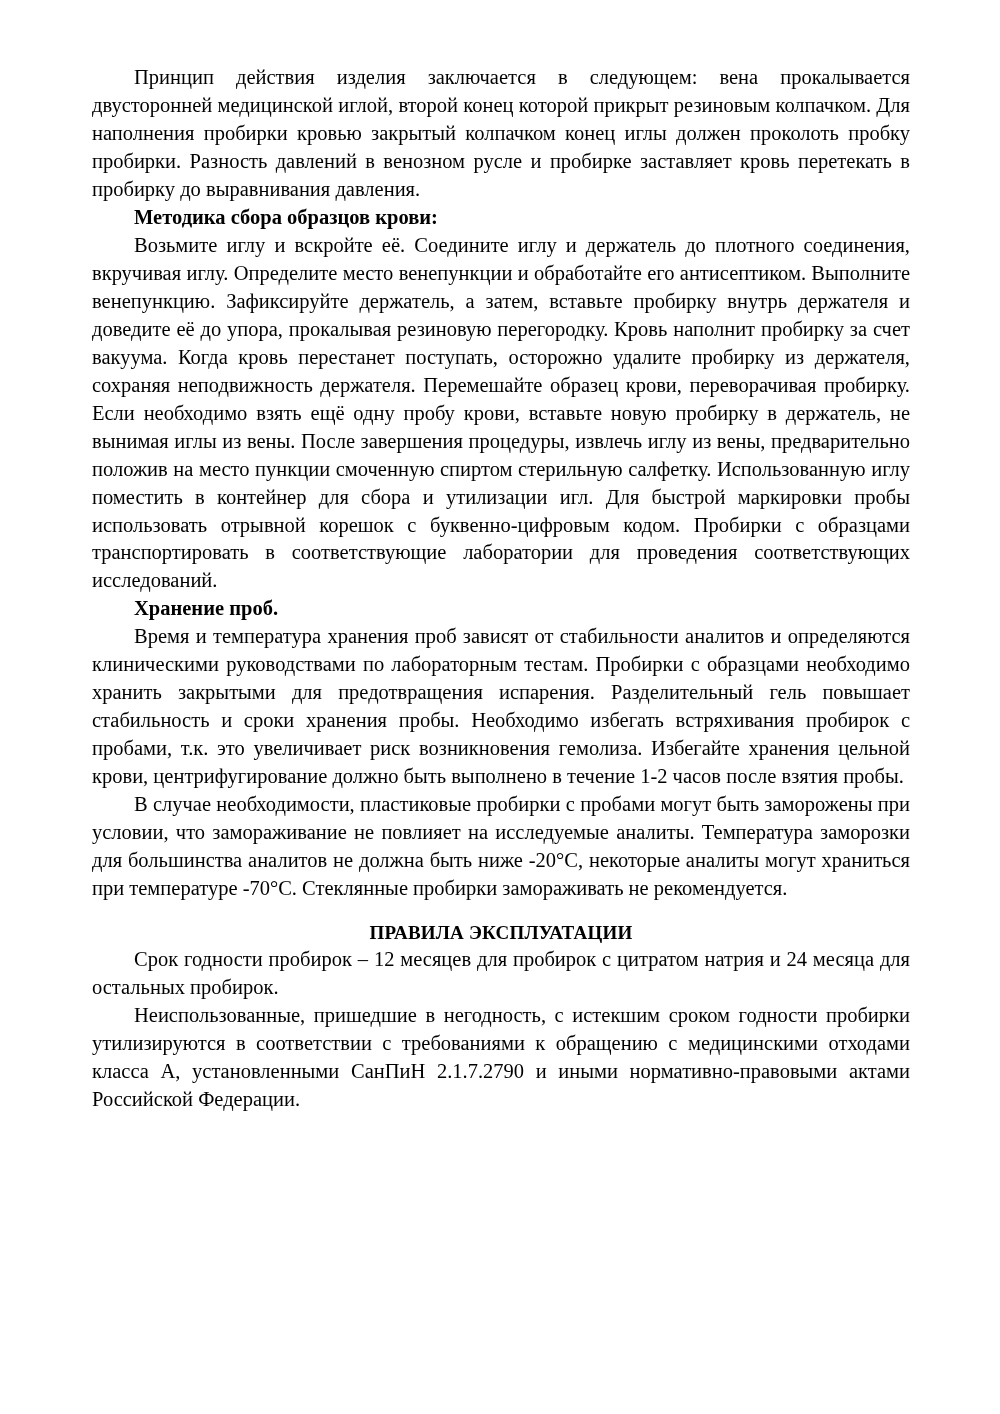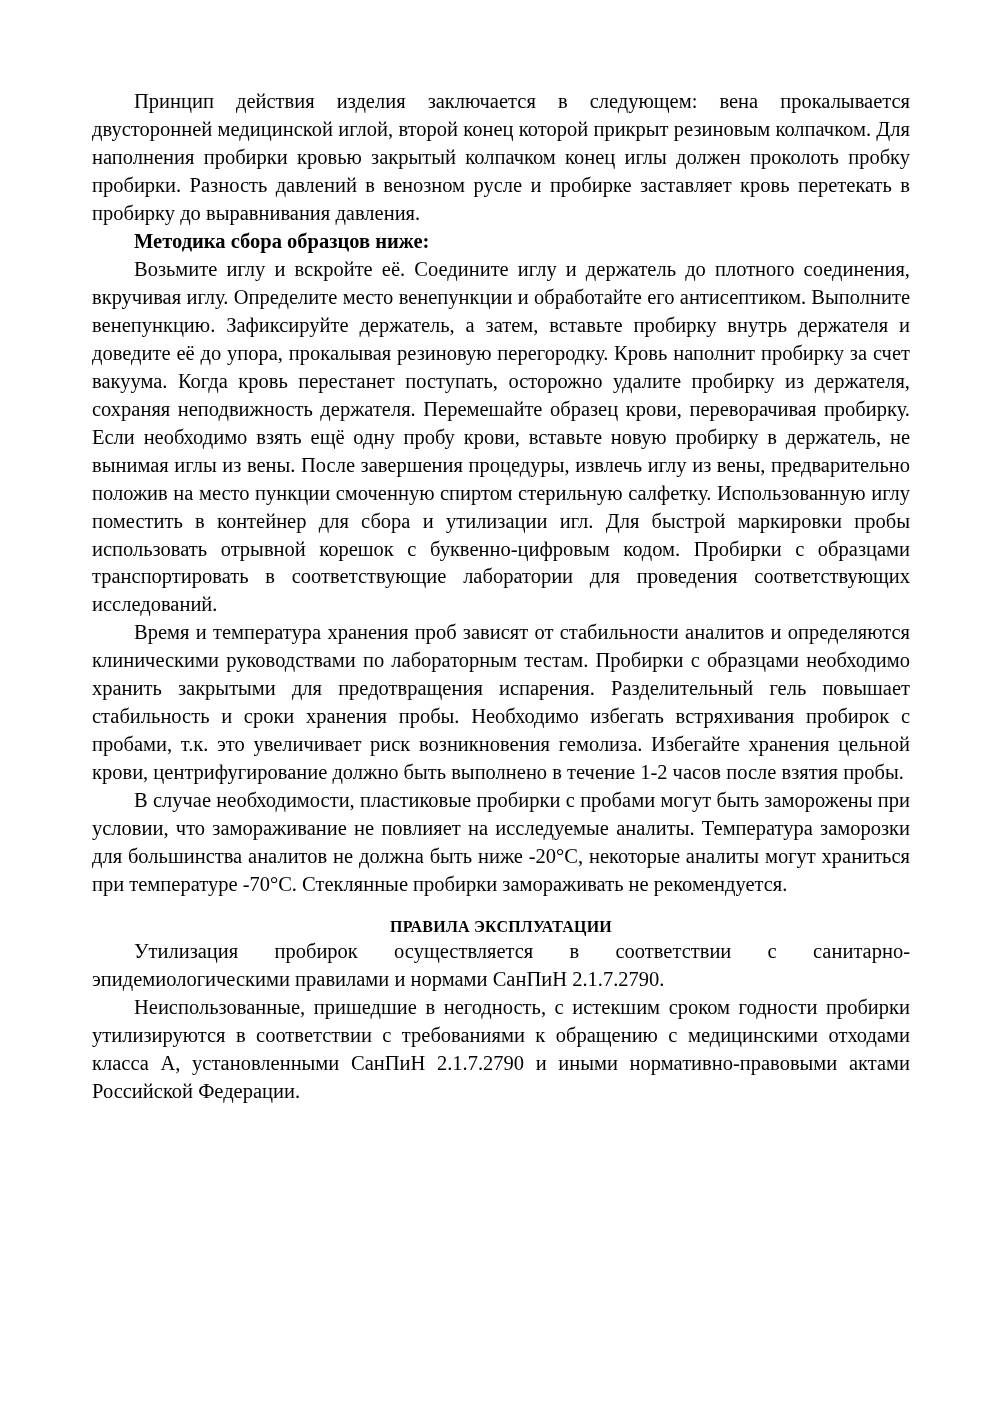--- a/index.html
+++ b/index.html
@@ -7,69 +7,70 @@
     padding: 0;
     background: #ffffff;
   }
   .page {
     position: relative;
     width: 1000px;
     height: 1142px;
     margin: 0 auto;
     background: #ffffff;
     box-sizing: border-box;
-    padding: 88px 90px 60px 92px;
+    padding: 64px 90px 60px 92px;
     font-family: "Liberation Serif", "DejaVu Serif", serif;
     color: #000000;
   }
   .doc {
     font-size: 20.5px;
     line-height: 1.365;
     text-align: justify;
     text-justify: inter-word;
   }
   p {
     margin: 0;
     text-indent: 42px;
   }
   .bold-lead {
     font-weight: bold;
   }
   h2.section {
-    font-size: 16px;
+    font-size: 19px;
     font-weight: bold;
     text-align: center;
     margin: 17px 0 0 0;
     line-height: 1.365;
     text-indent: 0;
     letter-spacing: 0.2px;
   }
 </style>
 </head>
 <body>
 
 <div class="page">
   <div class="doc">
 
     <p>Принцип действия изделия заключается в следующем: вена прокалывается двусторонней медицинской иглой, второй конец которой прикрыт резиновым колпачком. Для наполнения пробирки кровью закрытый колпачком конец иглы должен проколоть пробку пробирки. Разность давлений в венозном русле и пробирке заставляет кровь перетекать в пробирку до выравнивания давления.</p>
 
-    <p class="bold-lead">Методика сбора образцов ниже:</p>
+    <p class="bold-lead">Методика сбора образцов крови:</p>
 
     <p>Возьмите иглу и вскройте её. Соедините иглу и держатель до плотного соединения, вкручивая иглу. Определите место венепункции и обработайте его антисептиком. Выполните венепункцию. Зафиксируйте держатель, а затем, вставьте пробирку внутрь держателя и доведите её до упора, прокалывая резиновую перегородку. Кровь наполнит пробирку за счет вакуума. Когда кровь перестанет поступать, осторожно удалите пробирку из держателя, сохраняя неподвижность держателя. Перемешайте образец крови, переворачивая пробирку. Если необходимо взять ещё одну пробу крови, вставьте новую пробирку в держатель, не вынимая иглы из вены. После завершения процедуры, извлечь иглу из вены, предварительно положив на место пункции смоченную спиртом стерильную салфетку. Использованную иглу поместить в контейнер для сбора и утилизации игл. Для быстрой маркировки пробы использовать отрывной корешок с буквенно-цифровым кодом. Пробирки с образцами транспортировать в соответствующие лаборатории для проведения соответствующих исследований.</p>
 
+    <p class="bold-lead">Хранение проб.</p>
 
     <p>Время и температура хранения проб зависят от стабильности аналитов и определяются клиническими руководствами по лабораторным тестам. Пробирки с образцами необходимо хранить закрытыми для предотвращения испарения. Разделительный гель повышает стабильность и сроки хранения пробы. Необходимо избегать встряхивания пробирок с пробами, т.к. это увеличивает риск возникновения гемолиза. Избегайте хранения цельной крови, центрифугирование должно быть выполнено в течение 1-2 часов после взятия пробы.</p>
 
     <p>В случае необходимости, пластиковые пробирки с пробами могут быть заморожены при условии, что замораживание не повлияет на исследуемые аналиты. Температура заморозки для большинства аналитов не должна быть ниже -20°С, некоторые аналиты могут храниться при температуре -70°С. Стеклянные пробирки замораживать не рекомендуется.</p>
 
     <h2 class="section">ПРАВИЛА ЭКСПЛУАТАЦИИ</h2>
 
 
+    <p>Срок годности пробирок – 12 месяцев для пробирок с цитратом натрия и 24 месяца для остальных пробирок.</p>
 
 
-    <p>Утилизация пробирок осуществляется в соответствии с санитарно-эпидемиологическими правилами и нормами СанПиН 2.1.7.2790.</p>
 
 
 
     <p>Неиспользованные, пришедшие в негодность, с истекшим сроком годности пробирки утилизируются в соответствии с требованиями к обращению с медицинскими отходами класса А, установленными СанПиН 2.1.7.2790 и иными нормативно-правовыми актами Российской Федерации.</p>
 
   </div>
 </div>
 
 </body></html>

